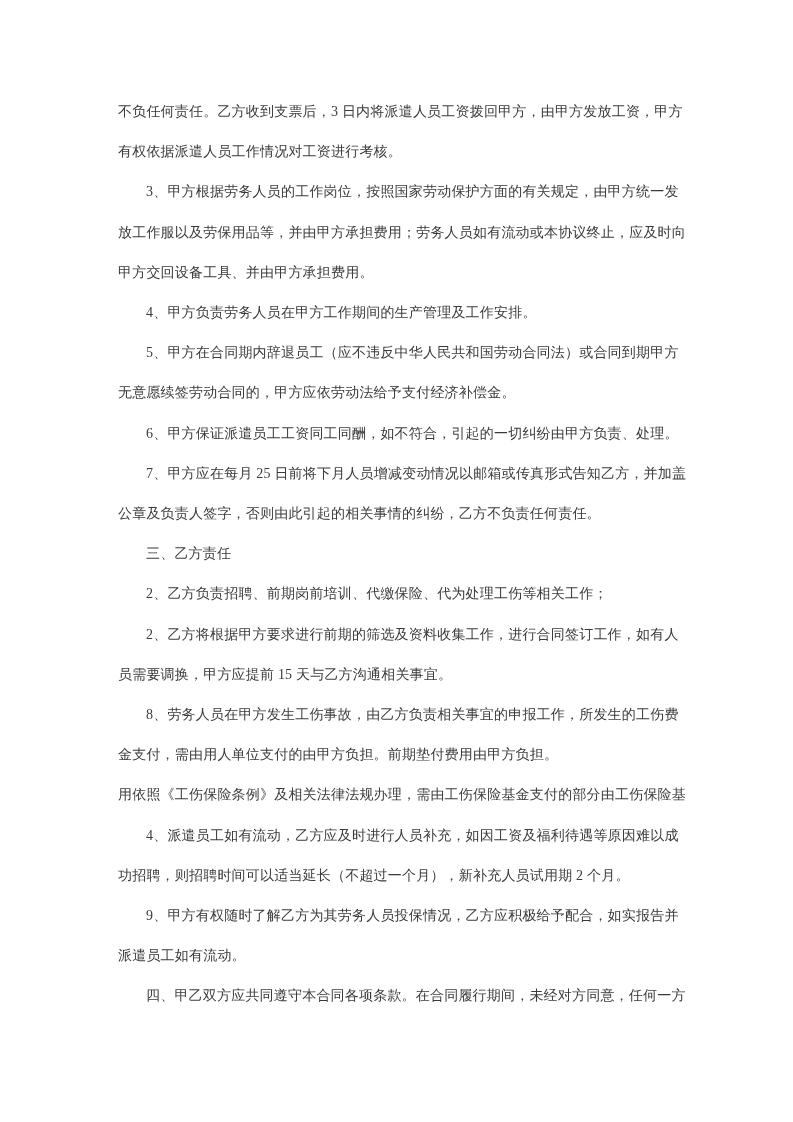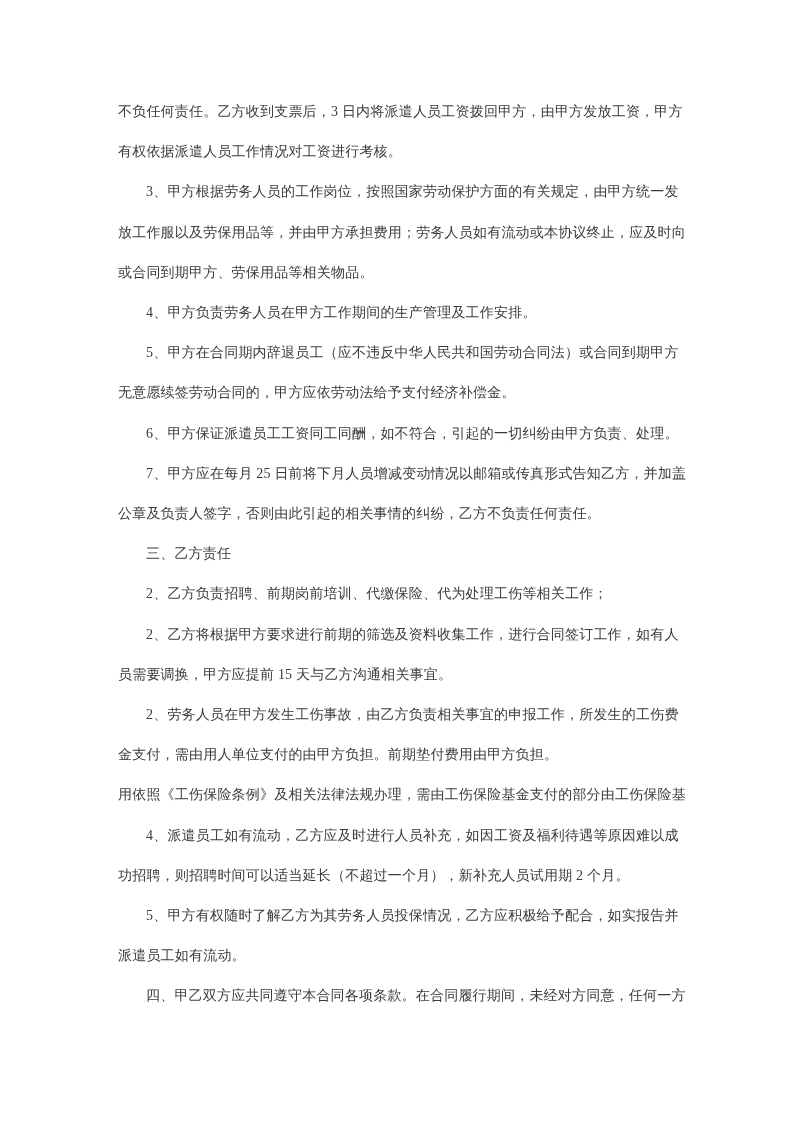--- a/index.html
+++ b/index.html
@@ -40,21 +40,21 @@
 
 <div class="page">
   <div class="text-block" id="doc" style="color: rgb(58, 58, 58);">
       <div class="paragraph">
         <div class="line">不负任何责任。乙方收到支票后，3 日内将派遣人员工资拨回甲方，由甲方发放工资，甲方</div>
         <div class="line">有权依据派遣人员工作情况对工资进行考核。</div>
       </div>
       <div class="paragraph">
         <div class="line indent">3、甲方根据劳务人员的工作岗位，按照国家劳动保护方面的有关规定，由甲方统一发</div>
         <div class="line">放工作服以及劳保用品等，并由甲方承担费用；劳务人员如有流动或本协议终止，应及时向</div>
-        <div class="line">或合同到期甲方、劳保用品等相关物品。</div>
+        <div class="line">甲方交回设备工具、并由甲方承担费用。</div>
       </div>
       <div class="paragraph">
         <div class="line indent">4、甲方负责劳务人员在甲方工作期间的生产管理及工作安排。</div>
       </div>
       <div class="paragraph">
         <div class="line indent">5、甲方在合同期内辞退员工（应不违反中华人民共和国劳动合同法）或合同到期甲方</div>
         <div class="line">无意愿续签劳动合同的，甲方应依劳动法给予支付经济补偿金。</div>
       </div>
       <div class="paragraph">
         <div class="line indent">6、甲方保证派遣员工工资同工同酬，如不符合，引起的一切纠纷由甲方负责、处理。</div>
@@ -67,29 +67,29 @@
         <div class="line indent">三、乙方责任</div>
       </div>
       <div class="paragraph">
         <div class="line indent">2、乙方负责招聘、前期岗前培训、代缴保险、代为处理工伤等相关工作；</div>
       </div>
       <div class="paragraph">
         <div class="line indent">2、乙方将根据甲方要求进行前期的筛选及资料收集工作，进行合同签订工作，如有人</div>
         <div class="line">员需要调换，甲方应提前 15 天与乙方沟通相关事宜。</div>
       </div>
       <div class="paragraph">
-        <div class="line indent">2、劳务人员在甲方发生工伤事故，由乙方负责相关事宜的申报工作，所发生的工伤费</div>
+        <div class="line indent">8、劳务人员在甲方发生工伤事故，由乙方负责相关事宜的申报工作，所发生的工伤费</div>
         <div class="line">金支付，需由用人单位支付的由甲方负担。前期垫付费用由甲方负担。</div>
         <div class="line">用依照《工伤保险条例》及相关法律法规办理，需由工伤保险基金支付的部分由工伤保险基</div>
       </div>
       <div class="paragraph">
         <div class="line indent">4、派遣员工如有流动，乙方应及时进行人员补充，如因工资及福利待遇等原因难以成</div>
         <div class="line">功招聘，则招聘时间可以适当延长（不超过一个月），新补充人员试用期 2 个月。</div>
       </div>
       <div class="paragraph">
-        <div class="line indent">5、甲方有权随时了解乙方为其劳务人员投保情况，乙方应积极给予配合，如实报告并</div>
+        <div class="line indent">9、甲方有权随时了解乙方为其劳务人员投保情况，乙方应积极给予配合，如实报告并</div>
         <div class="line">派遣员工如有流动。</div>
       </div>
       <div class="paragraph">
         <div class="line indent">四、甲乙双方应共同遵守本合同各项条款。在合同履行期间，未经对方同意，任何一方</div>
       </div>
     </div>
 </div>
 
 </body></html>

